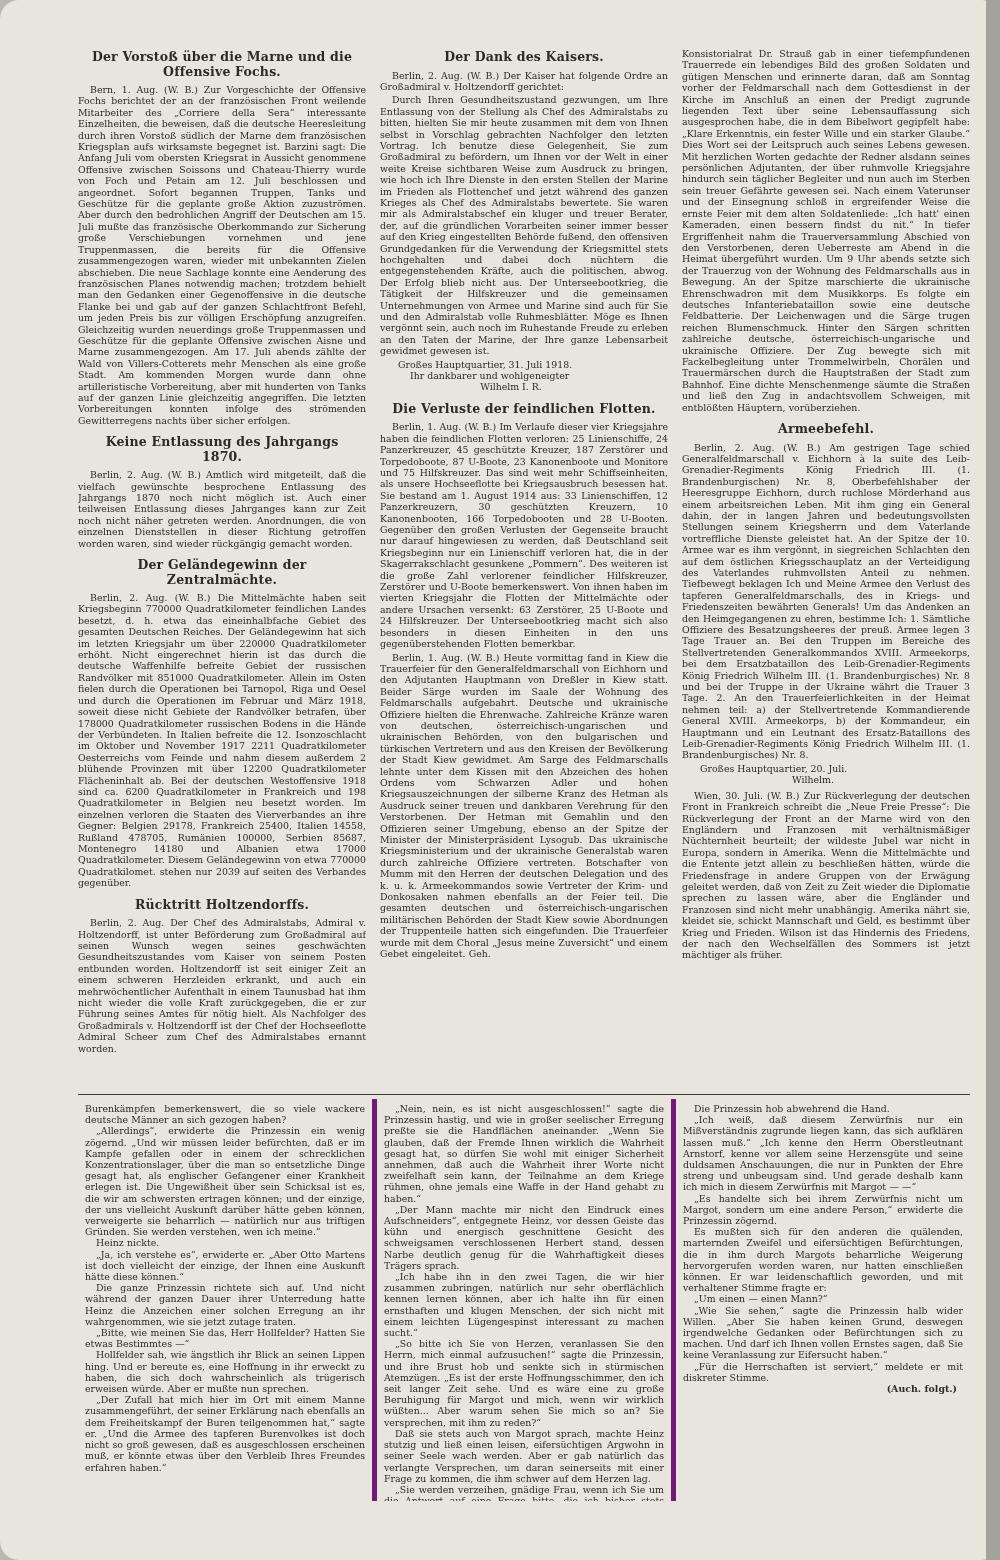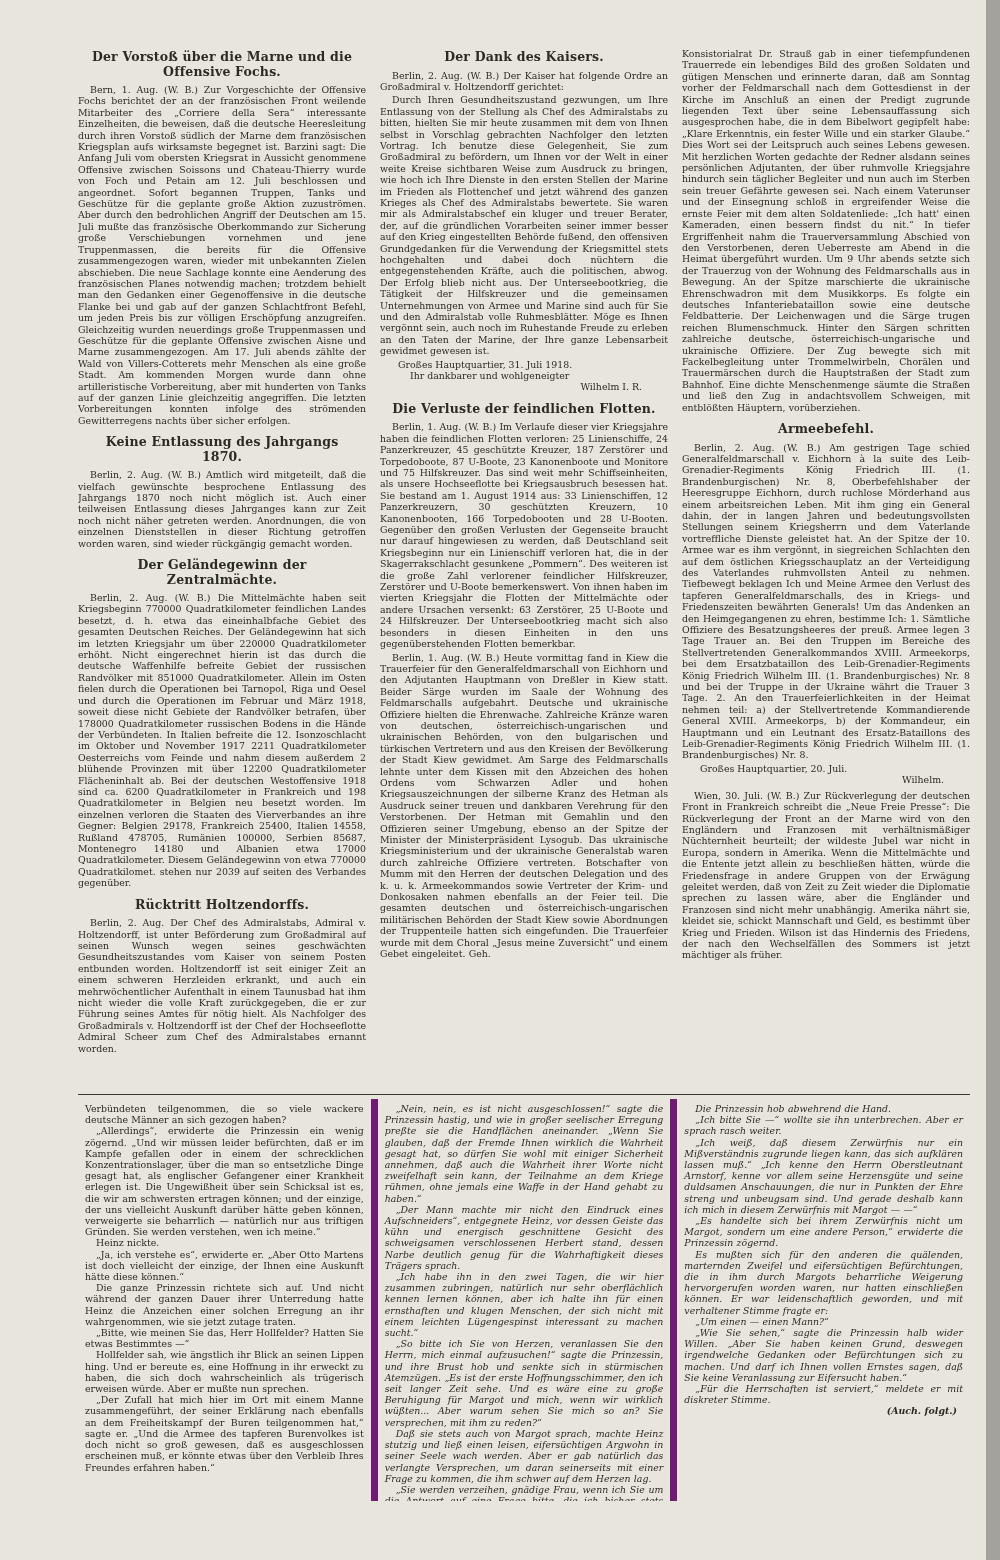--- a/index.html
+++ b/index.html
@@ -12,20 +12,21 @@
     font-family: "DejaVu Serif", serif;
   }
   .page {
     position: relative;
     width: 1000px;
     height: 1560px;
     background: #e8e5dc;
     color: #2c2a25;
     box-sizing: border-box;
     padding: 48px 30px 20px 78px;
+    border-radius: 19px;
   }
   .scan-edge-right {
     position: absolute;
     top: 0; right: 0;
     width: 14px; height: 1560px;
     background: #a4a29c;
   }
   .top-section {
     display: flex;
     gap: 14px;
@@ -56,40 +57,40 @@
   .sig-place {
     font-size: 9.4px; line-height: 11.4px;
     margin: 2px 0 0 0; text-indent: 18px;
   }
   .sig-closing {
     font-size: 9.4px; line-height: 11.4px;
     margin: 0; text-indent: 30px;
   }
   .sig-name {
     font-size: 9.4px; line-height: 11.4px;
-    margin: 0 0 4px 0; text-align: right; padding-right: 26px;
+    margin: 0 0 4px 0; text-align: center; padding-right: 26px;
   }
   .section-rule {
     border: none;
     border-top: 1.5px solid #3a3831;
     margin: 8px 0 0 0;
   }
   .feuilleton {
     display: flex;
     height: 402px;
     overflow: hidden;
     margin-top: 4px;
   }
   .story-col {
     width: 290px;
     overflow: hidden;
     padding: 4px 7px 0 7px;
     box-sizing: content-box;
   }
-  .story-col + .story-col { border-left: 7px solid #701a75; font-style: italic; }
+  .story-col + .story-col { border-left: 5px solid #701a75; }
   .story-p {
     font-size: 9.4px;
     line-height: 11.2px;
     text-align: justify;
     margin: 0;
     text-indent: 11px;
     word-spacing: 0.3px;
   }
   .forts {
     text-align: right;
@@ -144,42 +145,41 @@
       <p class="art-body">Wien, 30. Juli. (W. B.) Zur Rückverlegung der deutschen Front in Frankreich schreibt die „Neue Freie Presse“: Die Rückverlegung der Front an der Marne wird von den Engländern und Franzosen mit verhältnismäßiger Nüchternheit beurteilt; der wildeste Jubel war nicht in Europa, sondern in Amerika. Wenn die Mittelmächte und die Entente jetzt allein zu beschließen hätten, würde die Friedensfrage in andere Gruppen von der Erwägung geleitet werden, daß von Zeit zu Zeit wieder die Diplomatie sprechen zu lassen wäre, aber die Engländer und Franzosen sind nicht mehr unabhängig. Amerika nährt sie, kleidet sie, schickt Mannschaft und Geld, es bestimmt über Krieg und Frieden. Wilson ist das Hindernis des Friedens, der nach den Wechselfällen des Sommers ist jetzt mächtiger als früher.</p>
     </div>
 
   </div>
 
   <hr class="section-rule">
 
   <div class="feuilleton">
 
     <div class="story-col">
-      <p class="story-p" style="text-indent:0;">Verbündeten teilgenommen, die so viele wackere deutsche Männer an sich gezogen haben?</p>
+      <p class="story-p" style="text-indent:0;">Burenkämpfen bemerkenswert, die so viele wackere deutsche Männer an sich gezogen haben?</p>
       <p class="story-p">„Allerdings“, erwiderte die Prinzessin ein wenig zögernd. „Und wir müssen leider befürchten, daß er im Kampfe gefallen oder in einem der schrecklichen Konzentrationslager, über die man so entsetzliche Dinge gesagt hat, als englischer Gefangener einer Krankheit erlegen ist. Die Ungewißheit über sein Schicksal ist es, die wir am schwersten ertragen können; und der einzige, der uns vielleicht Auskunft darüber hätte geben können, verweigerte sie beharrlich — natürlich nur aus triftigen Gründen. Sie werden verstehen, wen ich meine.“</p>
       <p class="story-p">Heinz nickte.</p>
       <p class="story-p">„Ja, ich verstehe es“, erwiderte er. „Aber Otto Martens ist doch vielleicht der einzige, der Ihnen eine Auskunft hätte diese können.“</p>
       <p class="story-p">Die ganze Prinzessin richtete sich auf. Und nicht während der ganzen Dauer ihrer Unterredung hatte Heinz die Anzeichen einer solchen Erregung an ihr wahrgenommen, wie sie jetzt zutage traten.</p>
       <p class="story-p">„Bitte, wie meinen Sie das, Herr Hollfelder? Hatten Sie etwas Bestimmtes —“</p>
       <p class="story-p">Hollfelder sah, wie ängstlich ihr Blick an seinen Lippen hing. Und er bereute es, eine Hoffnung in ihr erweckt zu haben, die sich doch wahrscheinlich als trügerisch erweisen würde. Aber er mußte nun sprechen.</p>
       <p class="story-p">„Der Zufall hat mich hier im Ort mit einem Manne zusammengeführt, der seiner Erklärung nach ebenfalls an dem Freiheitskampf der Buren teilgenommen hat,“ sagte er. „Und die Armee des tapferen Burenvolkes ist doch nicht so groß gewesen, daß es ausgeschlossen erscheinen muß, er könnte etwas über den Verbleib Ihres Freundes erfahren haben.“</p>
     </div>
 
     <div class="story-col">
       <p class="story-p">„Nein, nein, es ist nicht ausgeschlossen!“ sagte die Prinzessin hastig, und wie in großer seelischer Erregung preßte sie die Handflächen aneinander. „Wenn Sie glauben, daß der Fremde Ihnen wirklich die Wahrheit gesagt hat, so dürfen Sie wohl mit einiger Sicherheit annehmen, daß auch die Wahrheit ihrer Worte nicht zweifelhaft sein kann, der Teilnahme an dem Kriege rühmen, ohne jemals eine Waffe in der Hand gehabt zu haben.“</p>
       <p class="story-p">„Der Mann machte mir nicht den Eindruck eines Aufschneiders“, entgegnete Heinz, vor dessen Geiste das kühn und energisch geschnittene Gesicht des schweigsamen verschlossenen Herbert stand, dessen Narbe deutlich genug für die Wahrhaftigkeit dieses Trägers sprach.</p>
       <p class="story-p">„Ich habe ihn in den zwei Tagen, die wir hier zusammen zubringen, natürlich nur sehr oberflächlich kennen lernen können, aber ich halte ihn für einen ernsthaften und klugen Menschen, der sich nicht mit einem leichten Lügengespinst interessant zu machen sucht.“</p>
       <p class="story-p">„So bitte ich Sie von Herzen, veranlassen Sie den Herrn, mich einmal aufzusuchen!“ sagte die Prinzessin, und ihre Brust hob und senkte sich in stürmischen Atemzügen. „Es ist der erste Hoffnungsschimmer, den ich seit langer Zeit sehe. Und es wäre eine zu große Beruhigung für Margot und mich, wenn wir wirklich wüßten... Aber warum sehen Sie mich so an? Sie versprechen, mit ihm zu reden?“</p>
       <p class="story-p">Daß sie stets auch von Margot sprach, machte Heinz stutzig und ließ einen leisen, eifersüchtigen Argwohn in seiner Seele wach werden. Aber er gab natürlich das verlangte Versprechen, um daran seinerseits mit einer Frage zu kommen, die ihm schwer auf dem Herzen lag.</p>
       <p class="story-p">„Sie werden verzeihen, gnädige Frau, wenn ich Sie um die Antwort auf eine Frage bitte, die ich bisher stets vergebens gestellt habe,“ sagte Heinz. „Es handelt sich um Margots Zerwürfnis mit ihrem Stiefvater.“</p>
     </div>
 
     <div class="story-col">
       <p class="story-p">Die Prinzessin hob abwehrend die Hand.</p>
-      <p class="story-p">„Ich bitte Sie —“ wollte sie ihn unterbrechen. Aber er sprach rasch weiter.</p>
       <p class="story-p">„Ich weiß, daß diesem Zerwürfnis nur ein Mißverständnis zugrunde liegen kann, das sich aufklären lassen muß.“ „Ich kenne den Herrn Oberstleutnant Arnstorf, kenne vor allem seine Herzensgüte und seine duldsamen Anschauungen, die nur in Punkten der Ehre streng und unbeugsam sind. Und gerade deshalb kann ich mich in diesem Zerwürfnis mit Margot — —“</p>
       <p class="story-p">„Es handelte sich bei ihrem Zerwürfnis nicht um Margot, sondern um eine andere Person,“ erwiderte die Prinzessin zögernd.</p>
       <p class="story-p">Es mußten sich für den anderen die quälenden, marternden Zweifel und eifersüchtigen Befürchtungen, die in ihm durch Margots beharrliche Weigerung hervorgerufen worden waren, nur hatten einschließen können. Er war leidenschaftlich geworden, und mit verhaltener Stimme fragte er:</p>
       <p class="story-p">„Um einen — einen Mann?“</p>
       <p class="story-p">„Wie Sie sehen,“ sagte die Prinzessin halb wider Willen. „Aber Sie haben keinen Grund, deswegen irgendwelche Gedanken oder Befürchtungen sich zu machen. Und darf ich Ihnen vollen Ernstes sagen, daß Sie keine Veranlassung zur Eifersucht haben.“</p>
       <p class="story-p">„Für die Herrschaften ist serviert,“ meldete er mit diskreter Stimme.</p>
       <p class="story-p forts">(Auch. folgt.)</p>
     </div>
 
   </div>

